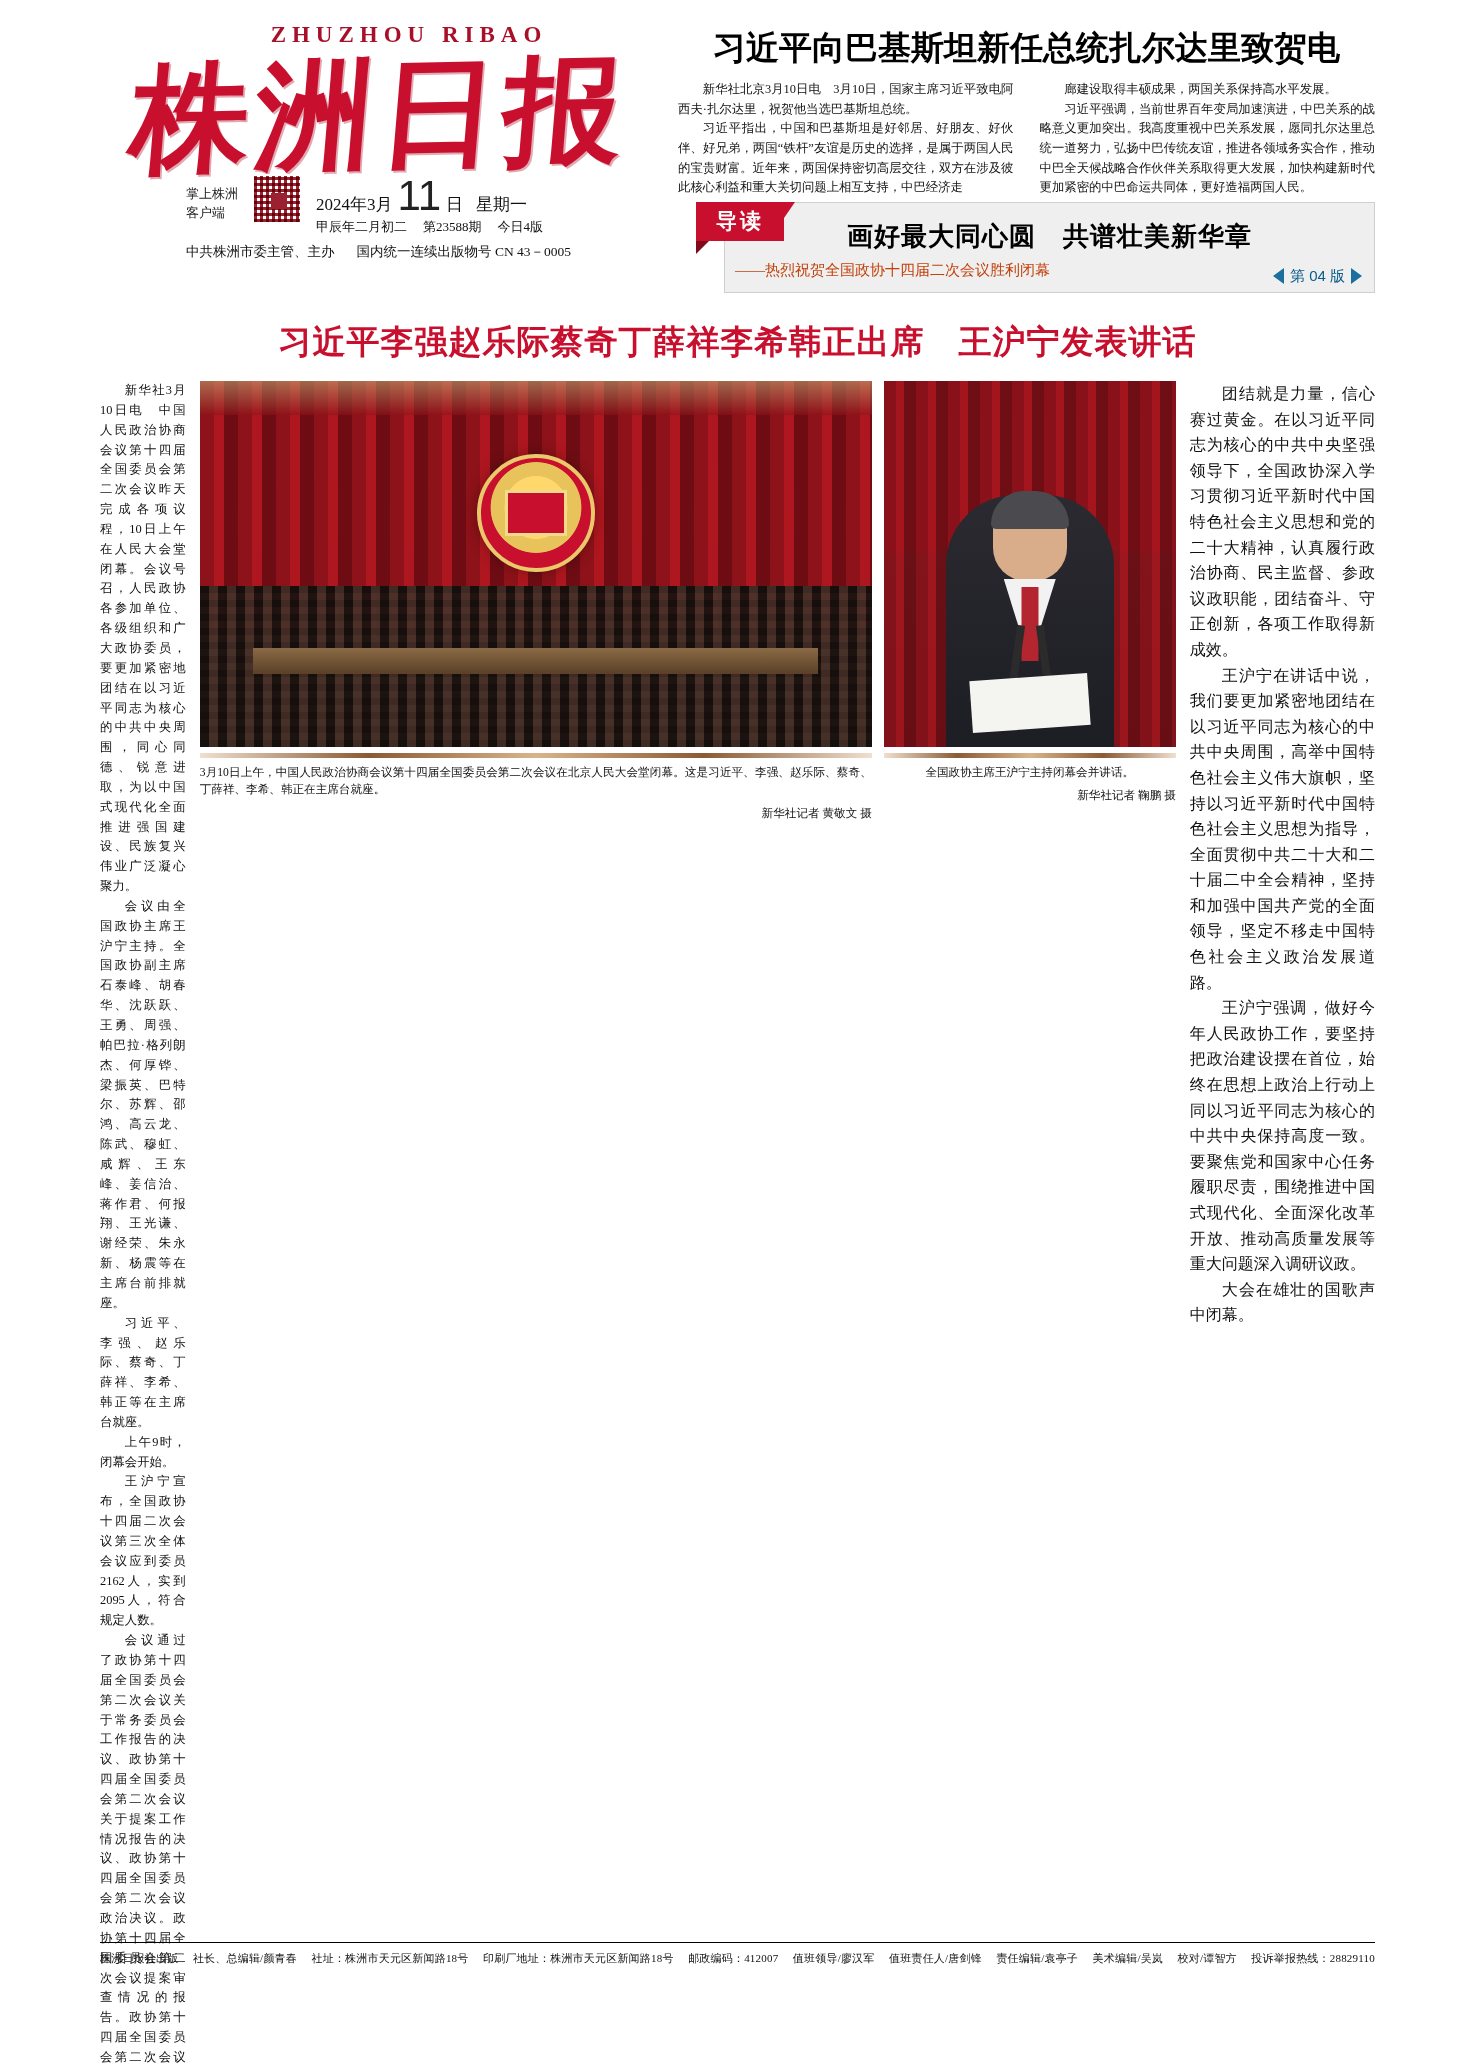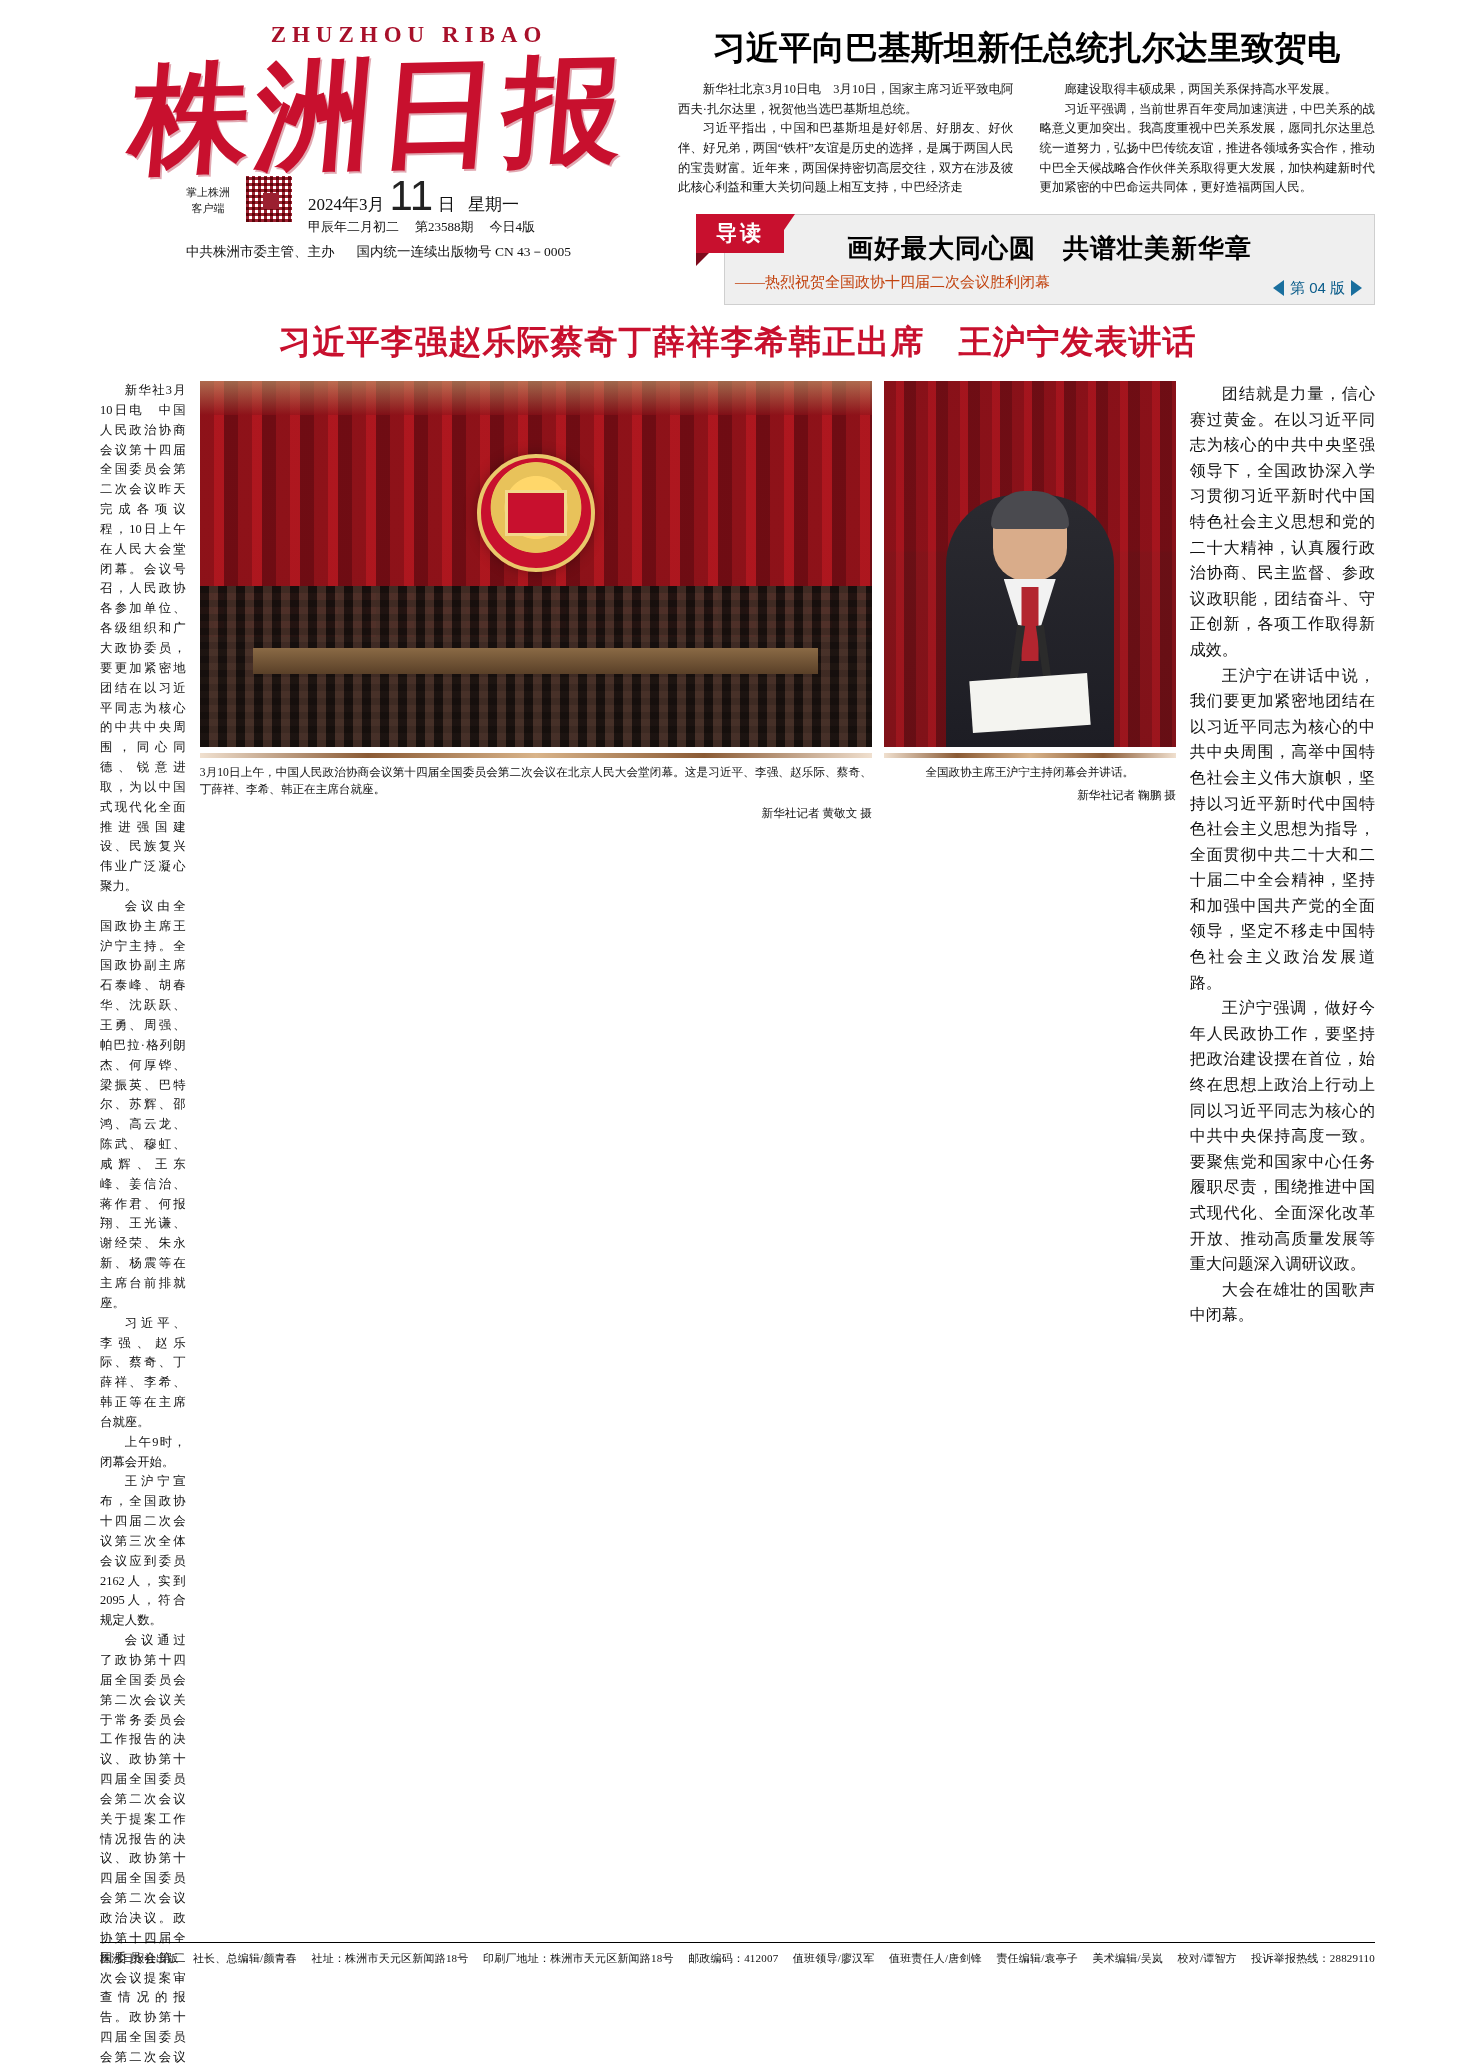--- a/index.html
+++ b/index.html
@@ -24,21 +24,21 @@
   }
   .logo-cn {
     font-family:"DejaVu Serif",serif;
     font-size:118px; font-weight:700; color:#c8102e;
     letter-spacing:6px; line-height:1.05;
     text-align:center; padding-top:4px;
     transform:skewX(-6deg) rotate(-1.2deg);
     text-shadow:2px 2px 0 rgba(170,10,35,.35);
   }
   .mh-info { display:flex; align-items:flex-start; gap:14px; padding-left:86px; margin-top:-8px; }
-  .app-tag { font-size:11px; line-height:1.5; color:#222; text-align:center; padding-top:16px; white-space:nowrap;}
+  .app-tag { font-size:13px; line-height:1.5; color:#222; padding-top:16px; white-space:nowrap;}
   .qr {
     width:50px;height:50px;margin-top:6px;
     background:
       repeating-linear-gradient(90deg,#9b2030 0 3px, #fff 3px 6px),
       repeating-linear-gradient(0deg,#9b2030 0 3px, #fff 3px 6px);
     background-blend-mode:multiply;
     position:relative; border:2px solid #fff;
   }
   .qr::after{content:"";position:absolute;left:17px;top:17px;width:16px;height:16px;background:#9b2030;}
   .date-block { padding-top:8px; }
@@ -52,21 +52,21 @@
   .tr-head {
     font-family:"Liberation Sans","DejaVu Sans",sans-serif;
     font-weight:700; font-size:33px; letter-spacing:0px;
     text-align:center; color:#000; line-height:1.1;
   }
   .tr-body { display:flex; gap:26px; margin-top:14px; }
   .tr-col { flex:1; font-size:12.4px; line-height:1.58; text-align:justify; }
   .tr-col p { margin:0; text-indent:2em; }
 
   
-  .guide-wrap { position:relative; margin-top:16px; margin-left:18px; }
+  .guide-wrap { position:relative; margin-top:4px; margin-left:18px; }
   .guide-tab {
     position:absolute; left:0; top:0; z-index:3;
     background:#c8102e; color:#fff; font-weight:700;
     font-family:"Liberation Sans",sans-serif;
     font-size:21px; padding:5px 20px 6px 20px; letter-spacing:3px;
   }
   .guide-tab::after{
     content:""; position:absolute; right:-11px; top:0;
     border-top:0 solid transparent; border-bottom:16px solid transparent;
     border-left:11px solid #c8102e; height:0;

